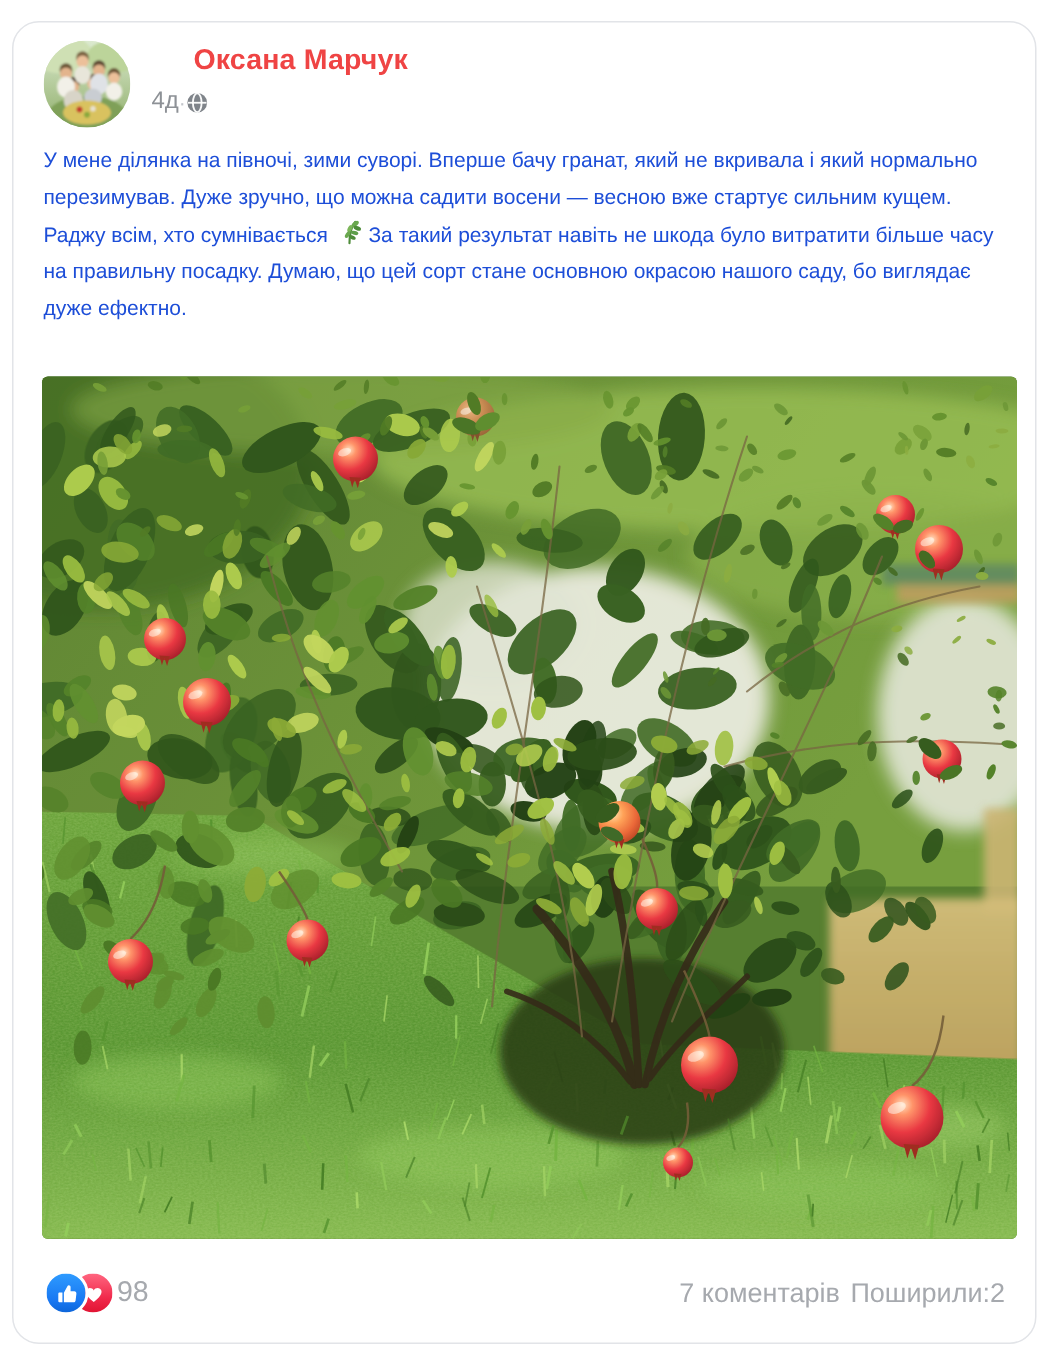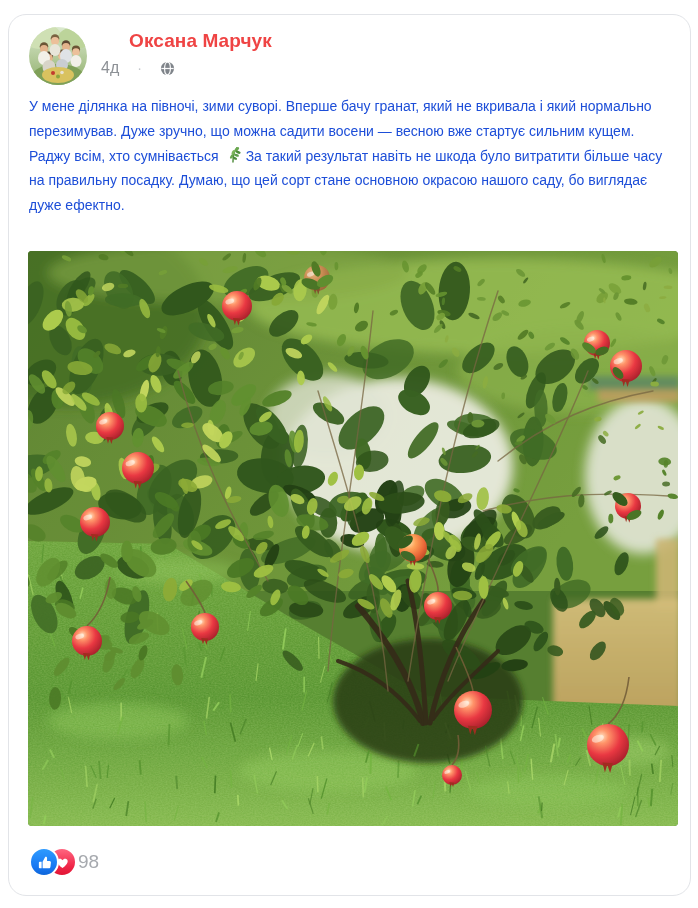--- a/index.html
+++ b/index.html
@@ -6,21 +6,21 @@
   html,body { width:698px; height:908px; background:#ffffff; overflow:hidden;
               font-family:"Liberation Sans","DejaVu Sans",sans-serif; }
   .card { position:absolute; left:8px; top:14px; width:683px; height:882px;
           background:#fff; border:1px solid #e2e4e8; border-radius:18px; }
   .avatar { position:absolute; left:20px; top:12px; width:58px; height:58px;
             border-radius:50%; overflow:hidden; cursor:pointer; }
   .avatar svg { display:block; }
   .author { position:absolute; left:92px; top:15px; font-size:19px; font-weight:700;
             color:#ef4444; letter-spacing:.1px; cursor:pointer;margin-left:28px; }
   .meta { position:absolute; left:92px; top:44px; display:flex; align-items:center;
-          gap:18px; font-size:16px; color:#8d9196; }
+          gap:0; font-size:16px; color:#8d9196; }
   .meta .dot { color:#c3c6cb; font-size:14px; }
   .globe { width:15px; height:15px; display:inline-block; }
   .body-text { position:absolute; left:20px; top:79px; width:650px;
                font-size:14px; line-height:24.8px; color:#1d4ed8; }
   .sprig { display:inline-block; width:19px; height:19px; vertical-align:-3px; margin:0 4px; }
   .photo-wrap { position:absolute; left:19px; top:236px; width:650px; height:575px;
                 border-radius:4px; overflow:hidden; background:#4c7a2b; cursor:pointer; }
   .footer { position:absolute; left:20px; right:20px; top:831px; height:32px;
             display:flex; align-items:center; }
   .reactions { position:relative; width:48px; height:30px; cursor:pointer; }
@@ -978,14 +978,18 @@
                    c.8 0 1.4.7 1.3 1.5 l-.5 4.2 c-.1.7-.65 1.2-1.3 1.2 H6.2 z"></path>
         </svg>
       </span>
       <span class="rx love">
         <svg viewBox="0 0 16 16" fill="#fff">
           <path d="M8 13.2 C 2.9 9.6 2.1 6.2 4.1 4.9 C 5.5 4 7.3 4.6 8 5.9 C 8.7 4.6 10.5 4 11.9 4.9 C 13.9 6.2 13.1 9.6 8 13.2 Z"></path>
         </svg>
       </span>
     </div>
     <span class="count">98</span>
+    <div class="meta-right">
+      <span>7 коментарів</span>
+      <span>Поширили:2</span>
+    </div>
   </div>
 </div>
 
 </body></html>

